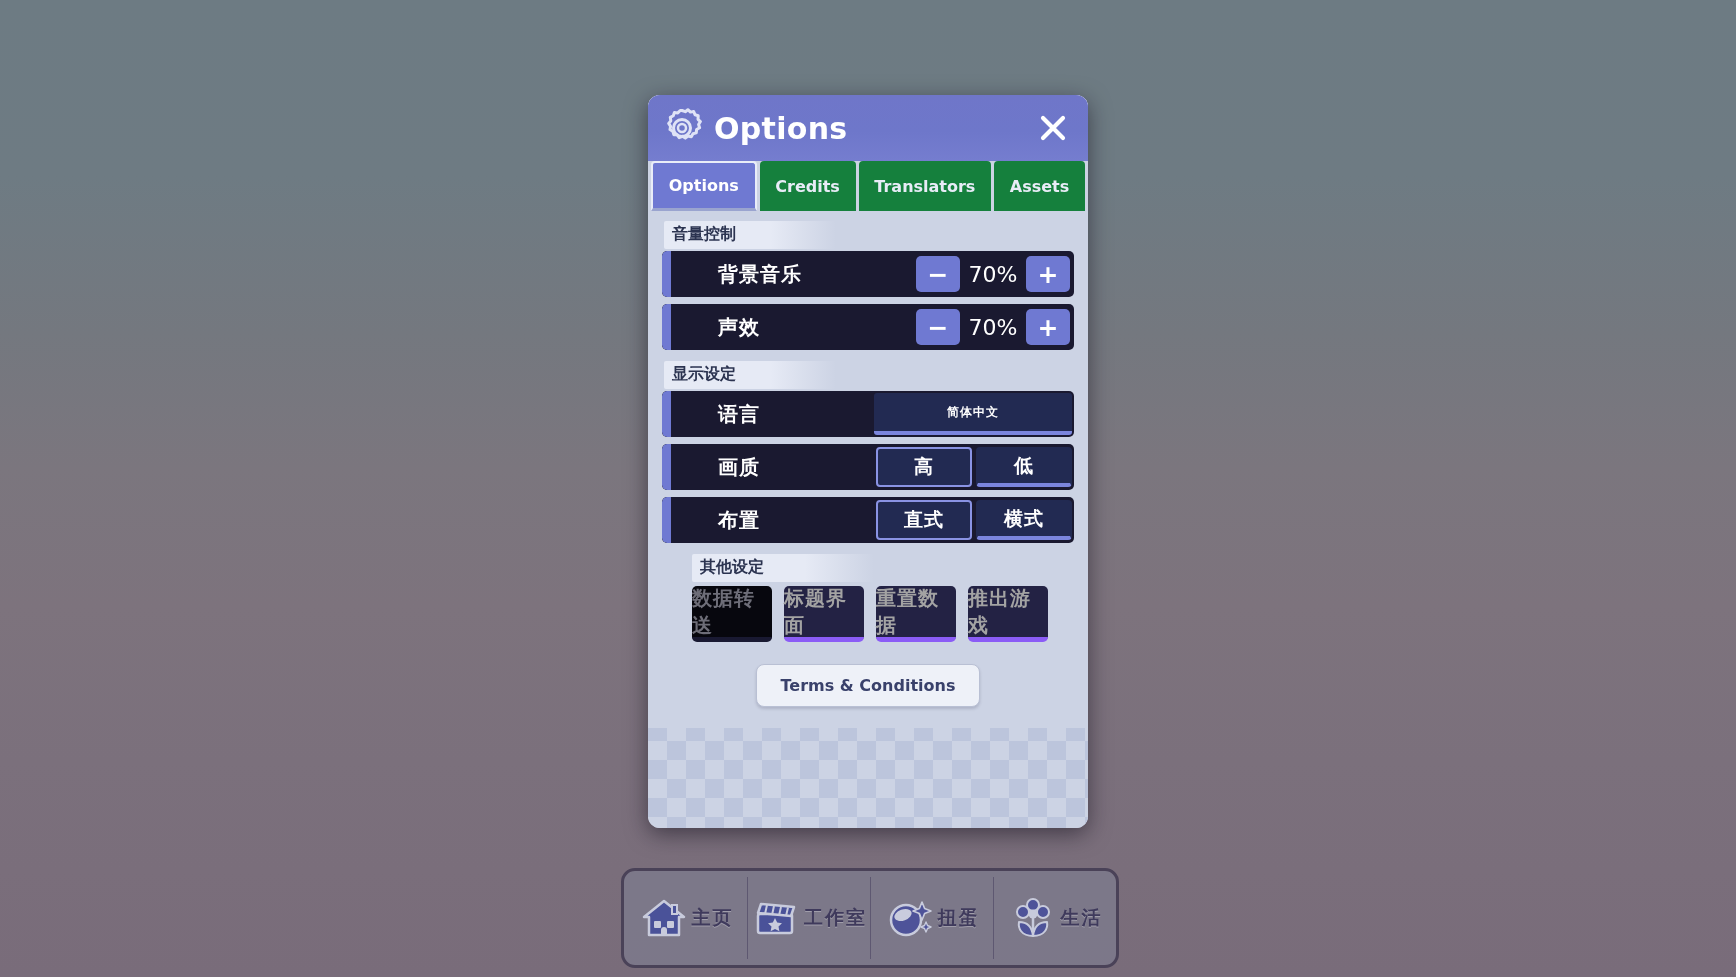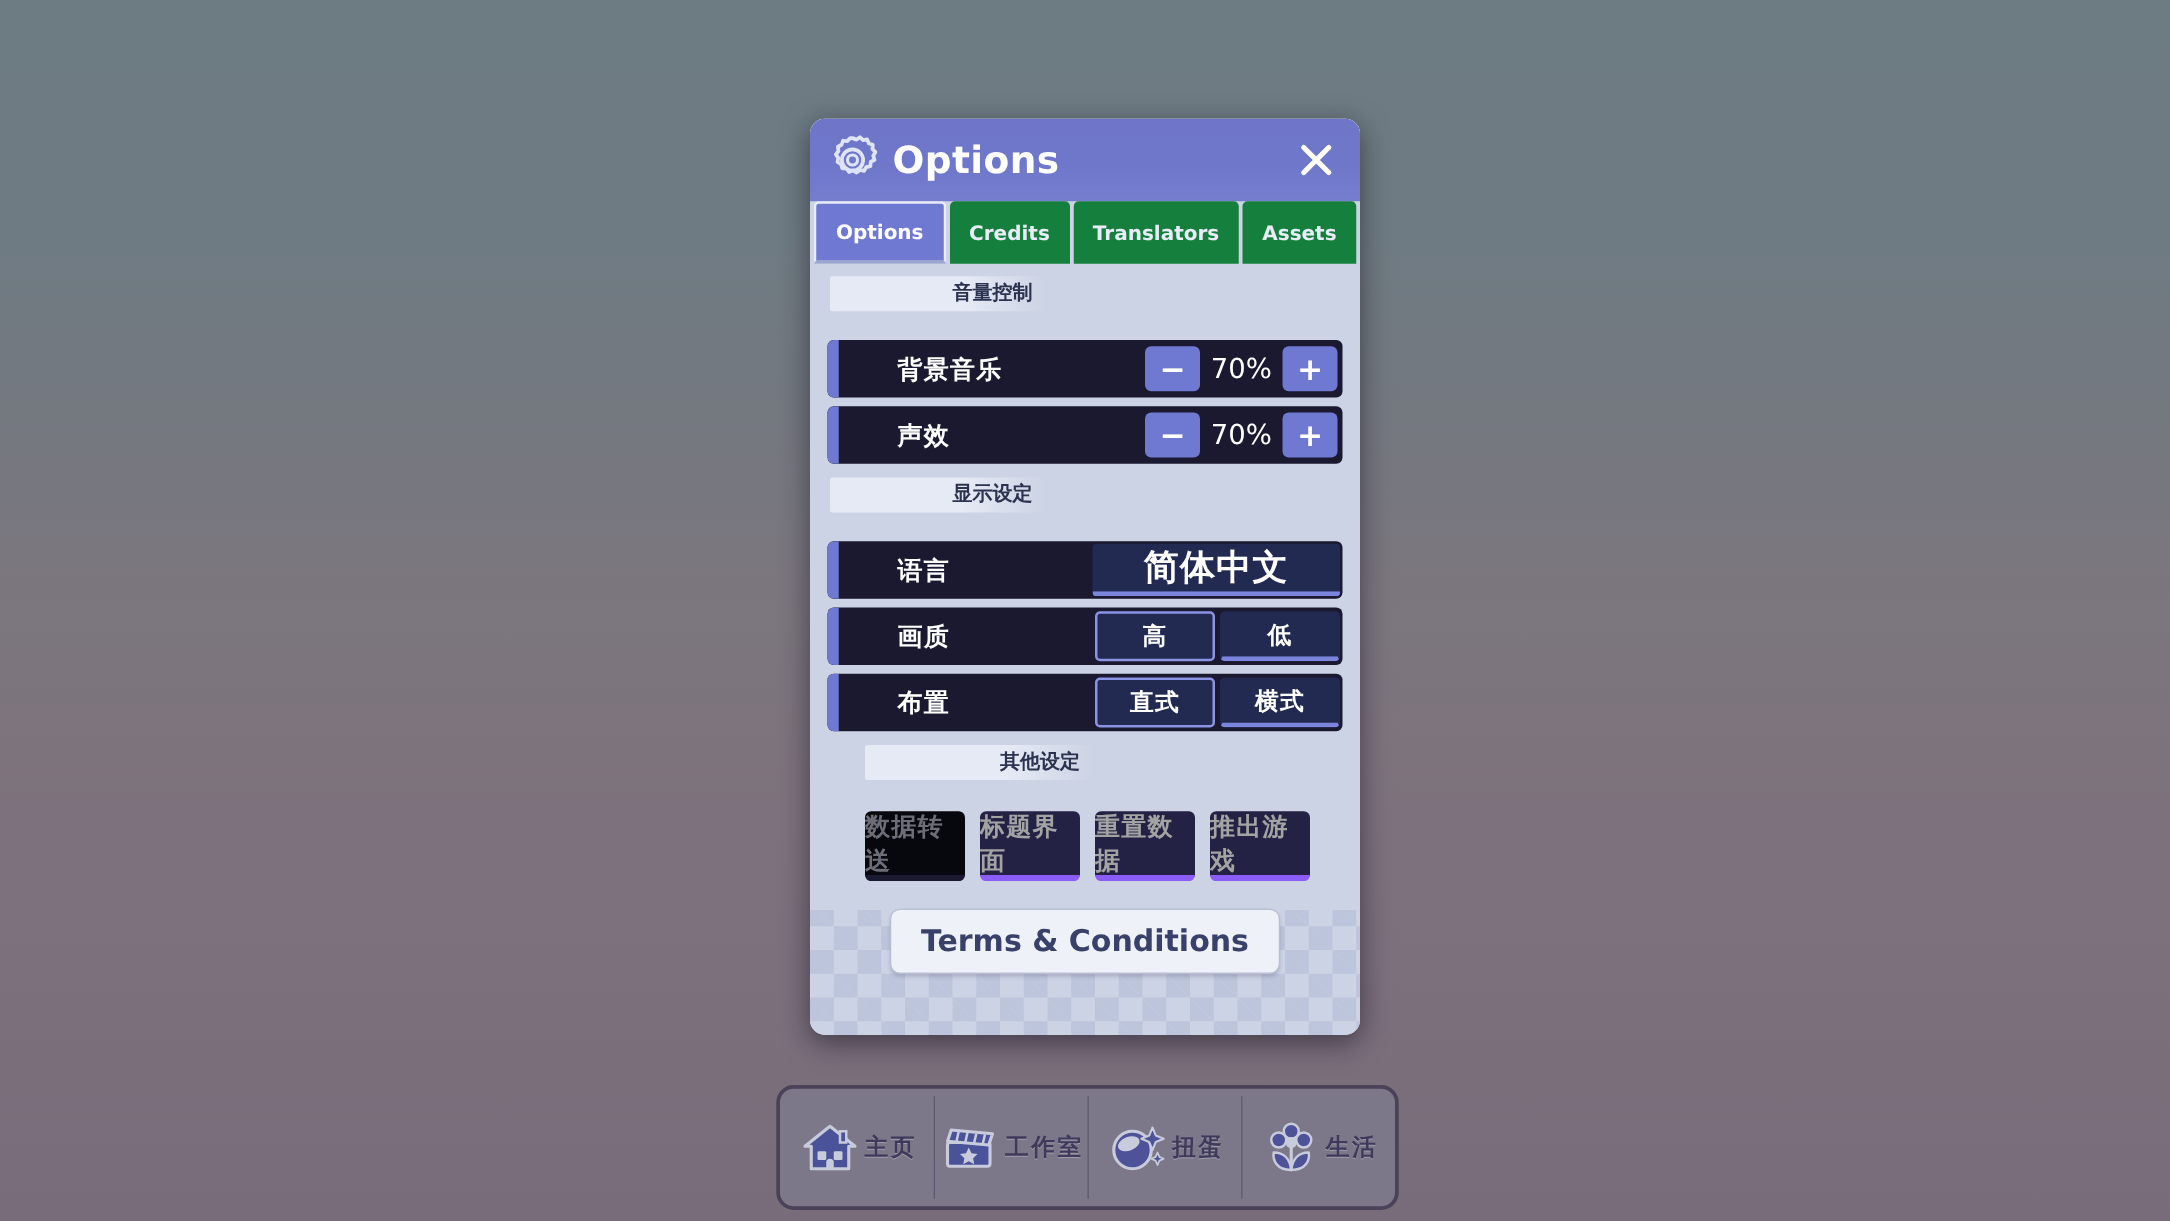--- a/index.html
+++ b/index.html
@@ -176,23 +176,22 @@
   }
 
   .section-header {
     display: inline-block;
     background: linear-gradient(to right, #e6eaf5 0%, #e6eaf5 62%, rgba(230,234,245,0.0) 100%);
     color: #2b3350;
     font-size: 16px;
     font-weight: bold;
     padding: 3px 10px 4px 8px;
     border-radius: 2px;
-    margin: 4px 0 23px 2px;
+    margin: 4px 0 2px 2px;
     min-width: 172px;
-    text-align: right;
   }
   .section-header.indented { margin-left: 30px; min-width: 182px; }
 
   
   .setting-row {
     position: relative;
     height: 46px;
     background: #1a1930;
     border-radius: 5px;
     margin-bottom: 7px;
@@ -253,21 +252,21 @@
   .lang-select {
     width: 198px;
     height: 42px;
     background: #222a52;
     border-bottom: 4px solid #7b85dd;
     border-radius: 3px;
     display: flex;
     align-items: center;
     justify-content: center;
     color: #ffffff;
-    font-size: 28px;
+    font-size: 12px;
     font-weight: bold;
     cursor: pointer;
     margin-right: 2px;
     letter-spacing: 1px;
   }
 
   
   .seg-group { display: flex; gap: 4px; margin-right: 2px; }
   .seg {
     width: 96px;
@@ -320,21 +319,21 @@
   }
 
   #terms-wrap {
     display: flex;
     justify-content: center;
     margin-top: 22px;
   }
   #terms-button {
     background: #eef1f8;
     color: #39416b;
-    font-size: 24px;
+    font-size: 16px;
     font-weight: bold;
     padding: 11px 24px;
     border-radius: 8px;
     border: 1px solid #b9c0d4;
     box-shadow: 0 2px 3px rgba(60,60,90,0.2);
     cursor: pointer;
   }
 </style>
 </head>
 <body>

